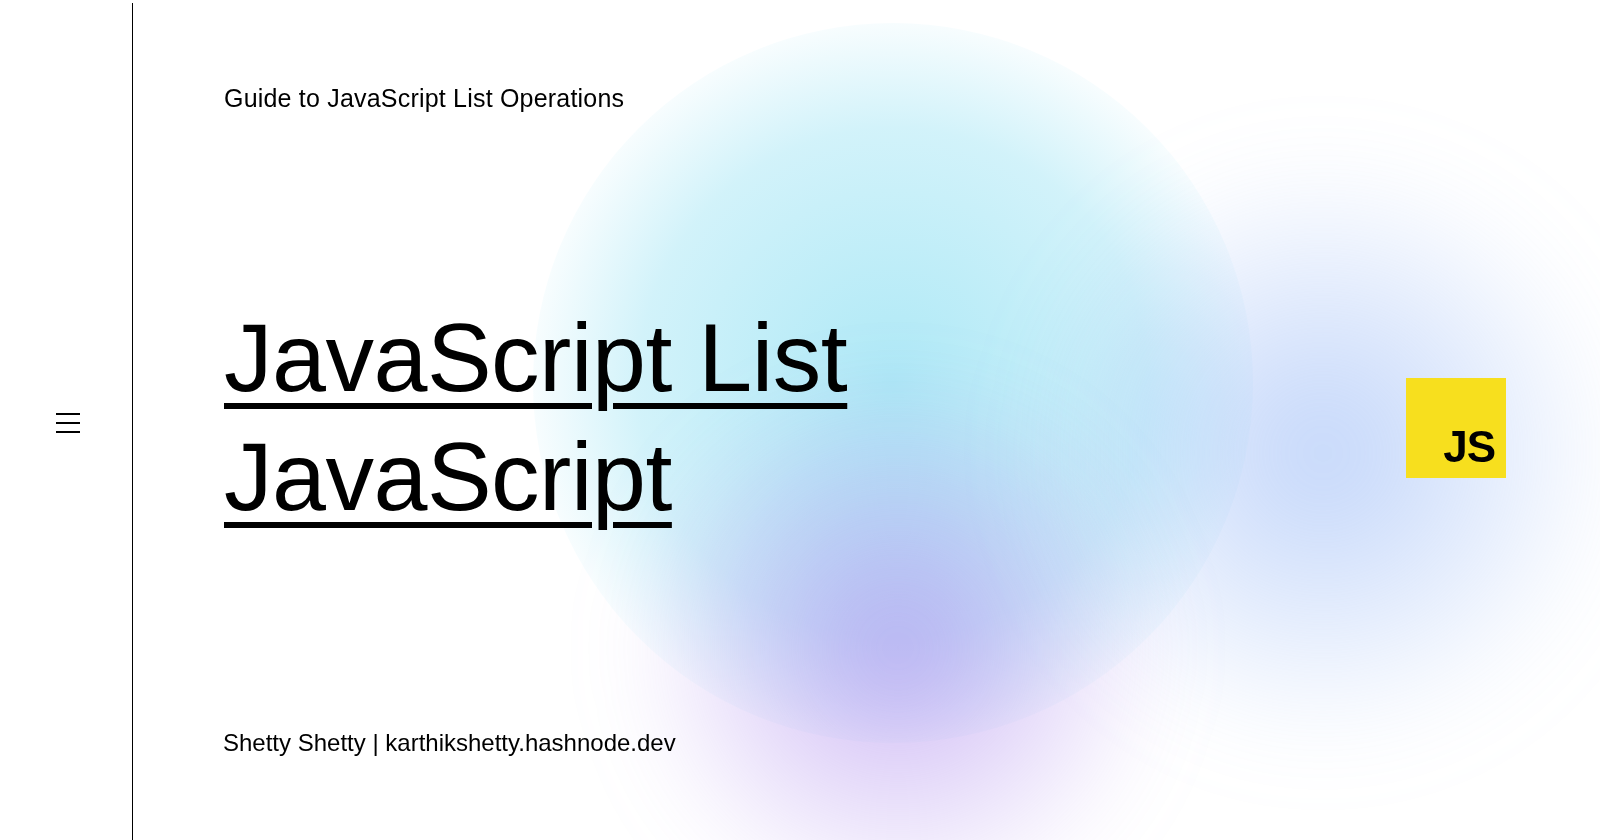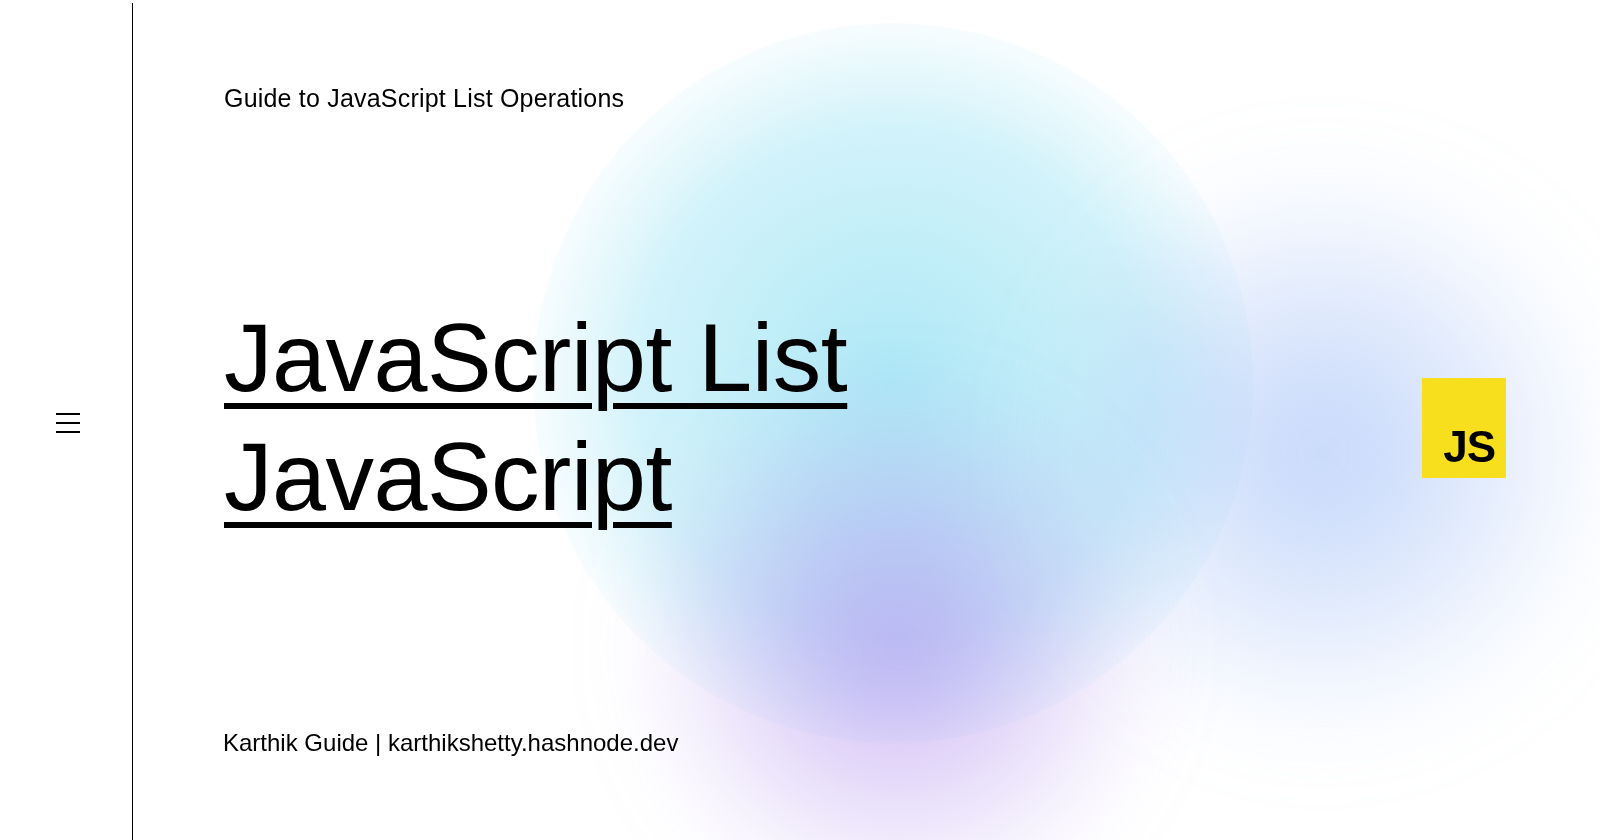--- a/index.html
+++ b/index.html
@@ -114,21 +114,21 @@
       font-size: 24px;
       font-weight: 500;
       color: #000;
       z-index: 5;
     }
     
     .js-logo {
       position: absolute;
       right: 95px;
       top: 375px;
-      width: 84px;
+      width: 100px;
       height: 100px;
       background: #f7df1e;
       display: flex;
       align-items: flex-end;
       justify-content: flex-end;
       padding: 8px 10px;
       z-index: 5;
     }
     
     .js-logo-text {
@@ -153,17 +153,17 @@
 
 <div class="bg-circle-cyan"></div>
 <div class="bg-blur-blue"></div>
 <div class="bg-blur-purple"></div>
 
 <div class="content">
   <div class="subtitle">Guide to JavaScript List Operations</div>
   <h1 class="title">JavaScript List JavaScript</h1>
 </div>
 
-<div class="author">Karthik Guide | karthikshetty.hashnode.dev</div>
+<div class="author">Shetty Shetty | karthikshetty.hashnode.dev</div>
 
 <div class="js-logo">
   <span class="js-logo-text">JS</span>
 </div>
 
 </body></html>

